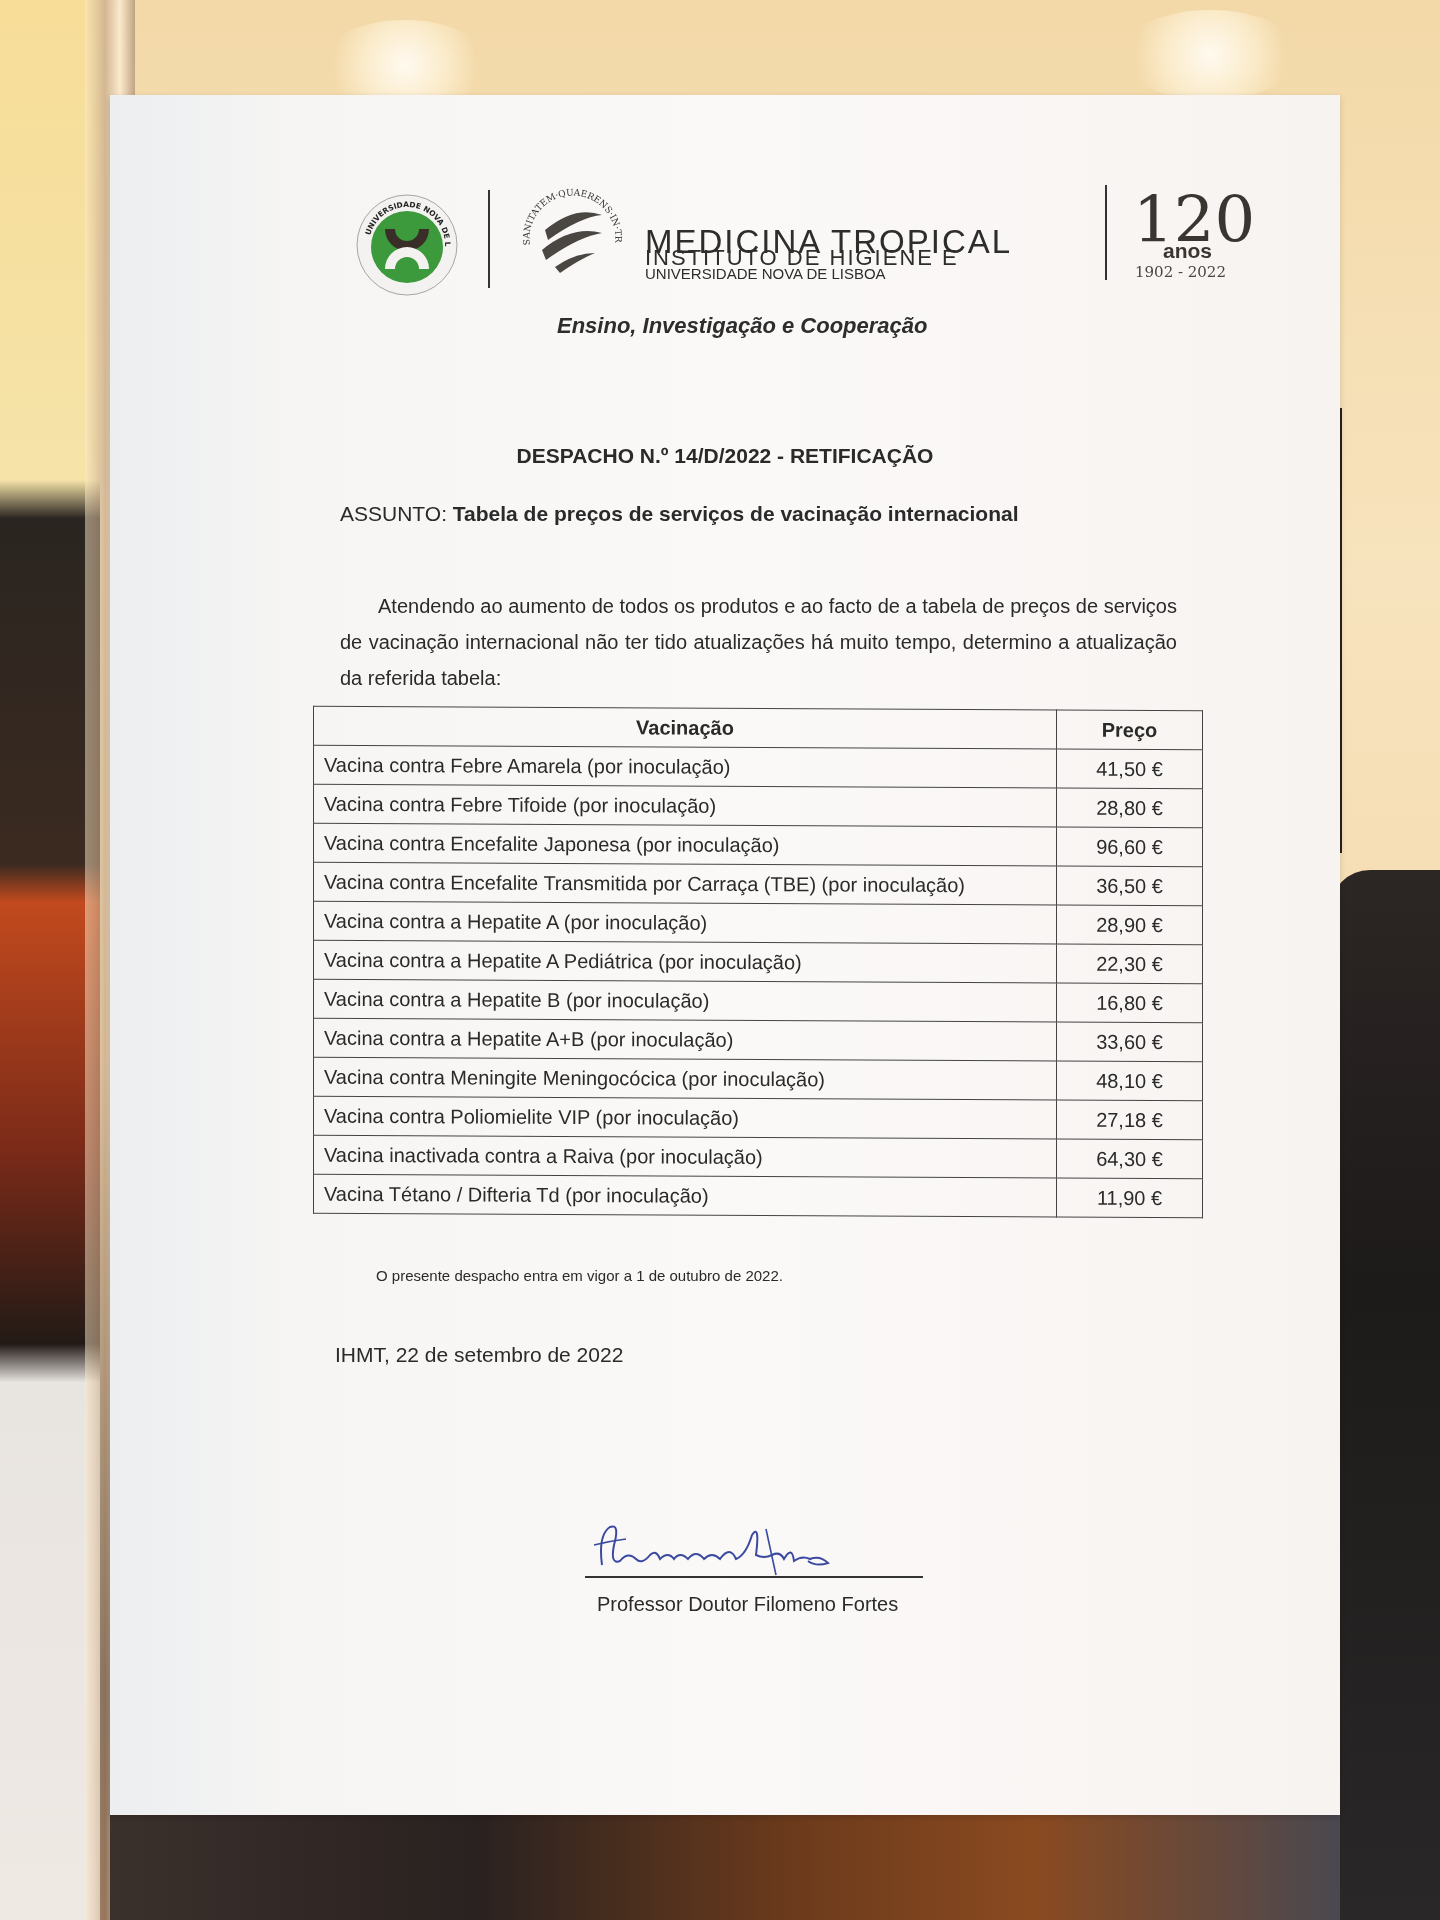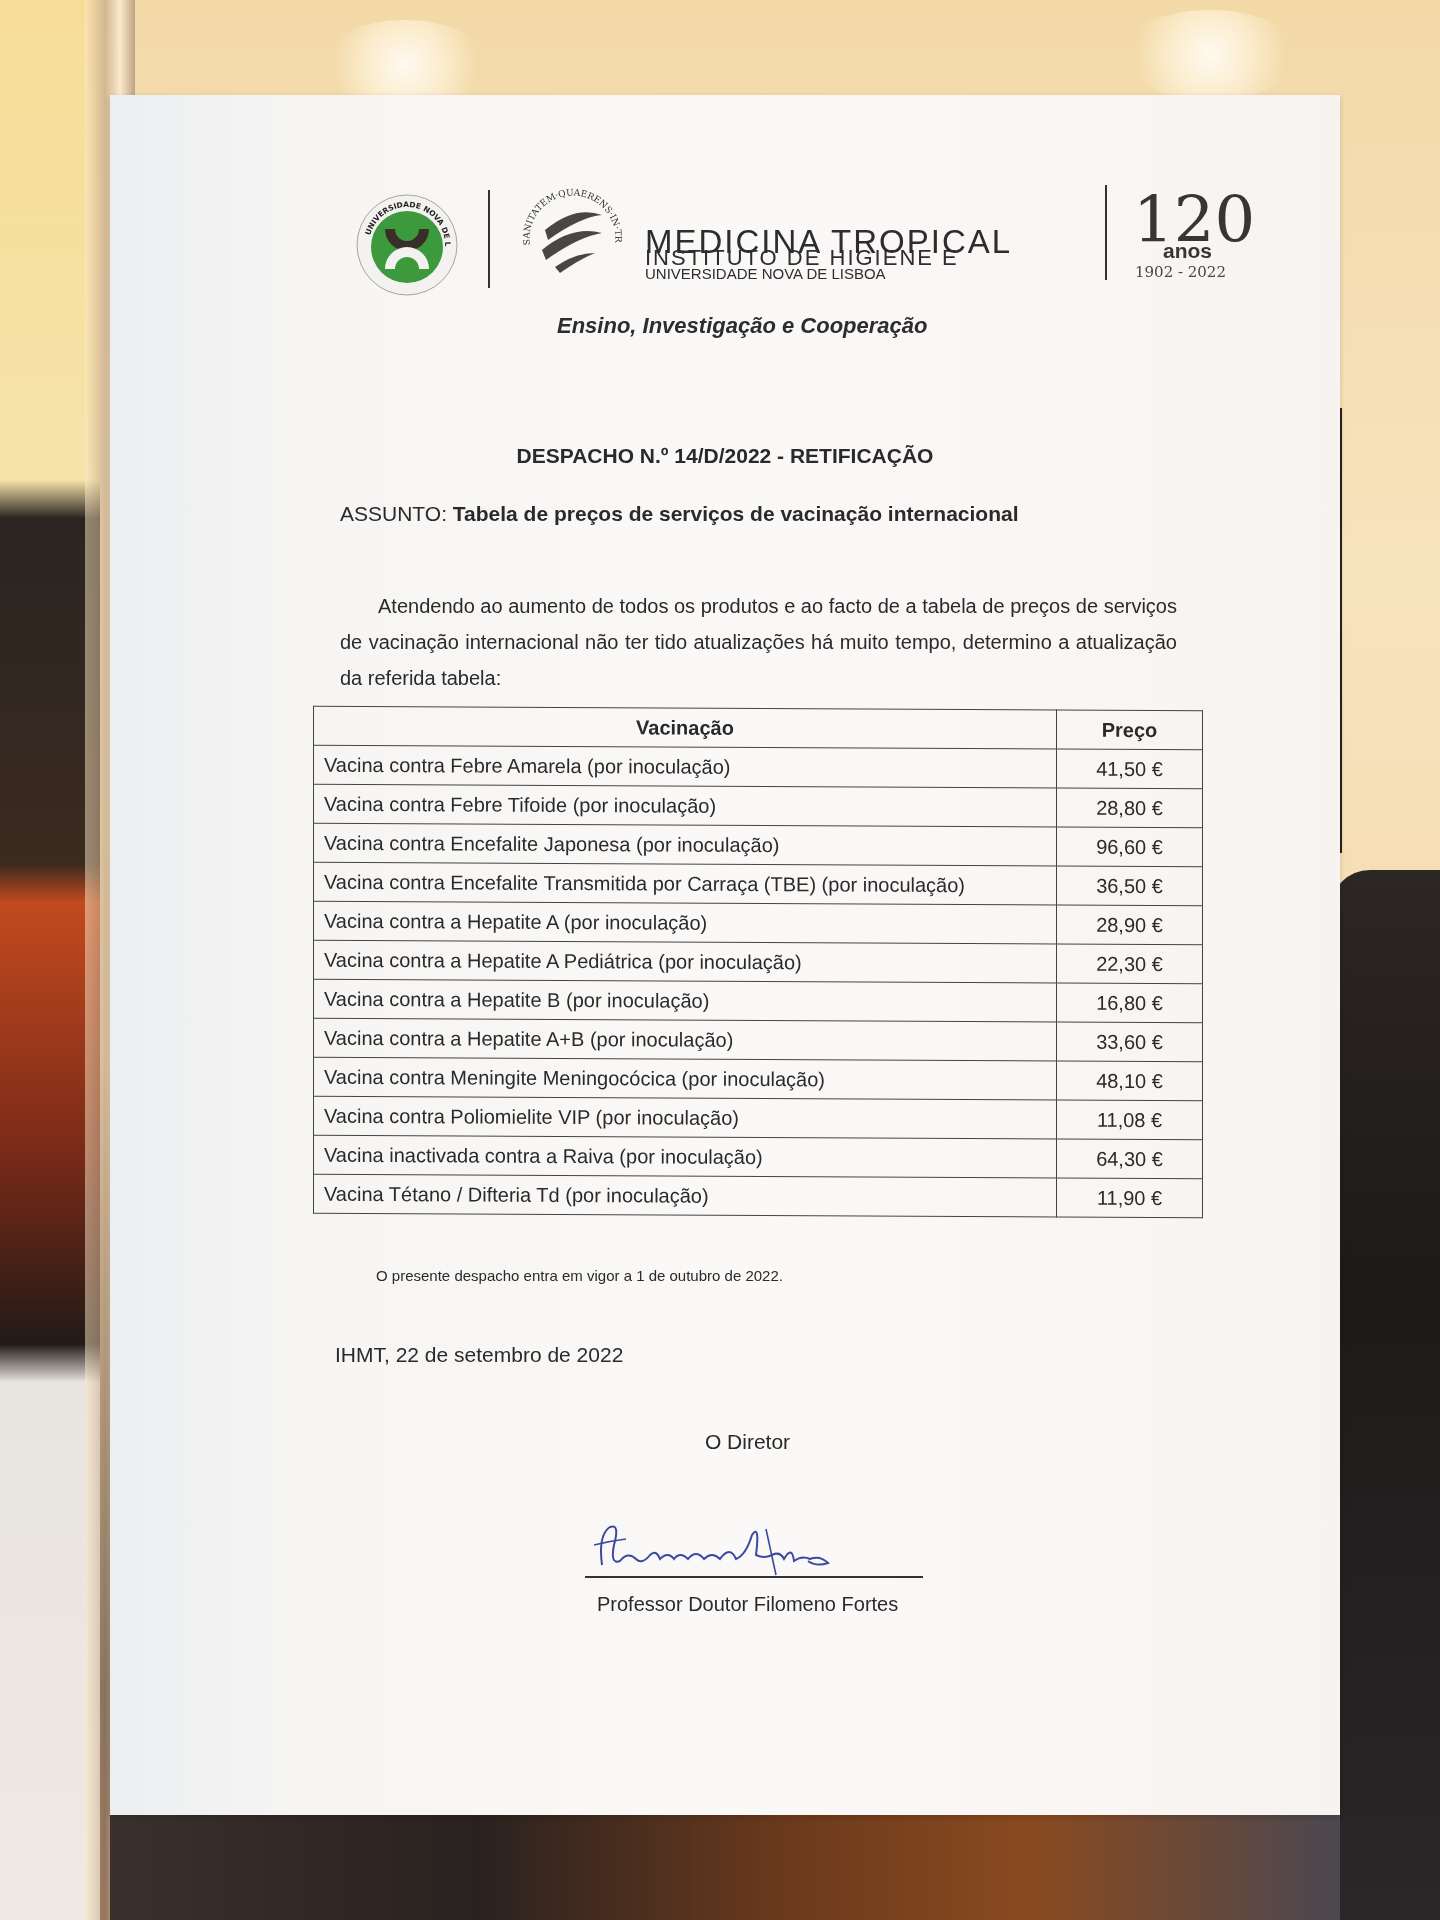--- a/index.html
+++ b/index.html
@@ -161,36 +161,35 @@
       <tr>
           <td>Vacina contra a Hepatite A+B (por inoculação)</td>
           <td class="price">33,60 €</td>
         </tr>
       <tr>
           <td>Vacina contra Meningite Meningocócica (por inoculação)</td>
           <td class="price">48,10 €</td>
         </tr>
       <tr>
           <td>Vacina contra Poliomielite VIP (por inoculação)</td>
-          <td class="price">11,08 €</td>
+          <td class="price">27,18 €</td>
         </tr>
       <tr>
           <td>Vacina inactivada contra a Raiva (por inoculação)</td>
           <td class="price">64,30 €</td>
         </tr>
       <tr>
           <td>Vacina Tétano / Difteria Td (por inoculação)</td>
           <td class="price">11,90 €</td>
         </tr>
     </tbody>
   </table>
 
   <div class="effective">O presente despacho entra em vigor a 1 de outubro de 2022.</div>
   <div class="place-date">IHMT, 22 de setembro de 2022</div>
-  <div class="role">O Diretor</div>
 
   <svg class="signature" viewBox="0 0 280 70">
     <path d="M22 50 Q18 20 30 12 Q40 8 34 30 Q30 50 40 46 Q48 36 56 44 Q62 50 70 40 Q76 34 80 44 Q88 36 94 44 Q100 36 108 44 Q116 34 124 44 Q132 36 140 44 Q150 30 156 44 Q166 40 172 20 Q180 8 176 40 Q184 44 192 40 Q200 36 204 44 Q212 30 214 46 Q222 40 230 44 Q240 40 248 48 Q236 52 228 46" fill="none" stroke="#3b4aa0" stroke-width="2"></path>
     <path d="M14 30 Q30 26 46 24" fill="none" stroke="#3b4aa0" stroke-width="1.6"></path>
     <path d="M186 14 L196 60" fill="none" stroke="#3b4aa0" stroke-width="1.6"></path>
   </svg>
   <div class="sig-line"></div>
   <div class="signer">Professor Doutor Filomeno Fortes</div>
 </div>
 

